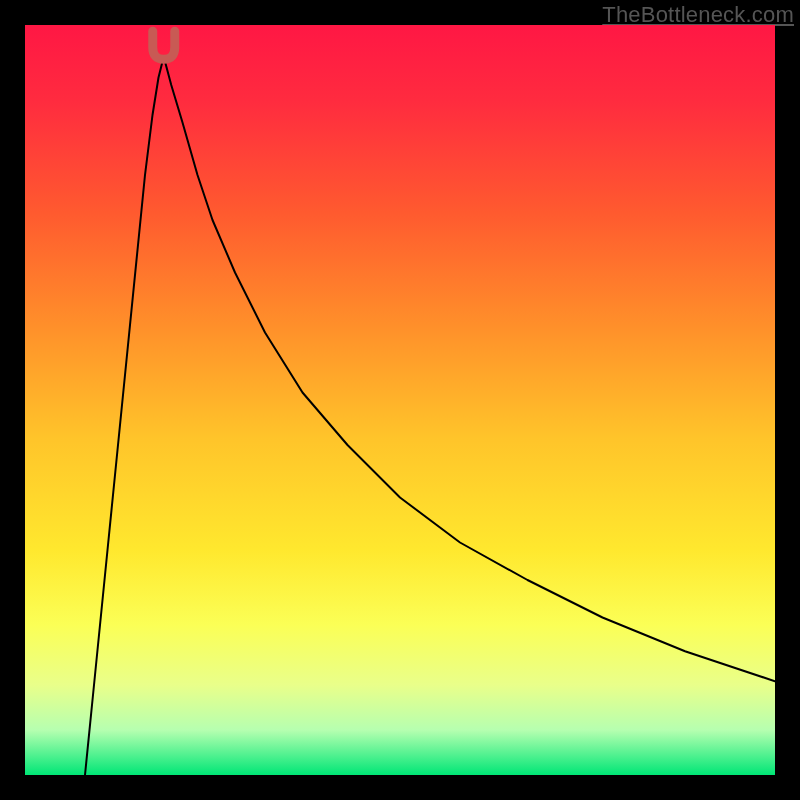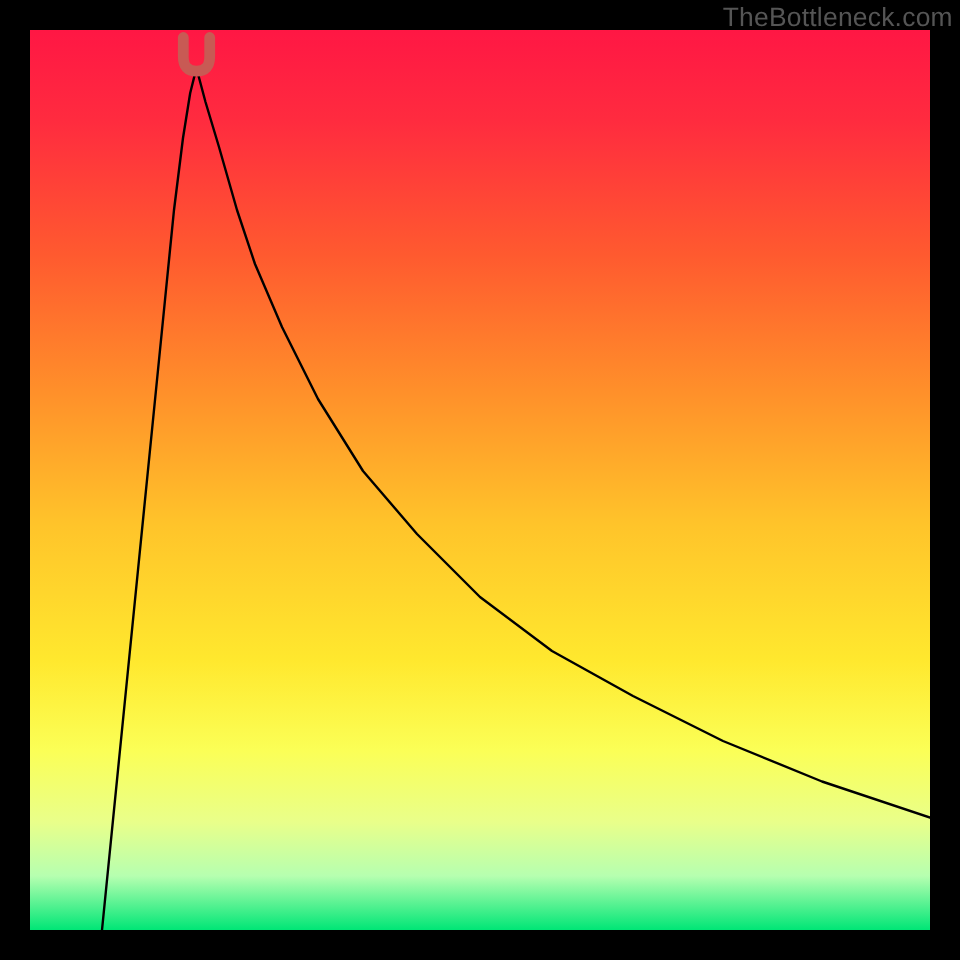--- a/index.html
+++ b/index.html
@@ -28,20 +28,21 @@
   }
   .watermark {
     position: absolute;
     top: 2px;
     right: 6px;
     color: #555;
     font-size: 22px;
     font-weight: 500;
     letter-spacing: 0.2px;
     user-select: none;
+    text-decoration: underline;
   }
   svg { display: block; }
 </style>
 </head>
 <body>
 
 <div class="frame">
 
   <div class="watermark">TheBottleneck.com</div>
 

